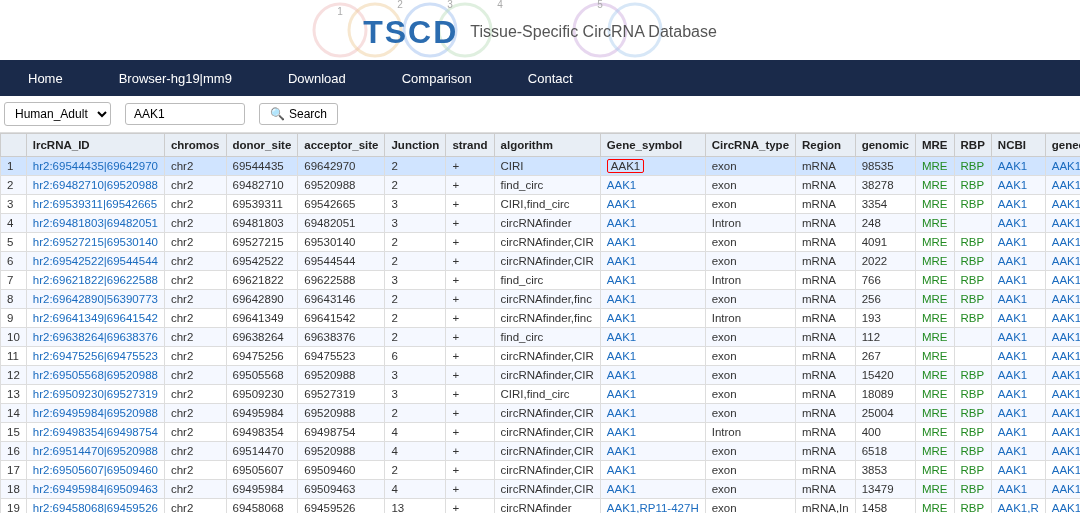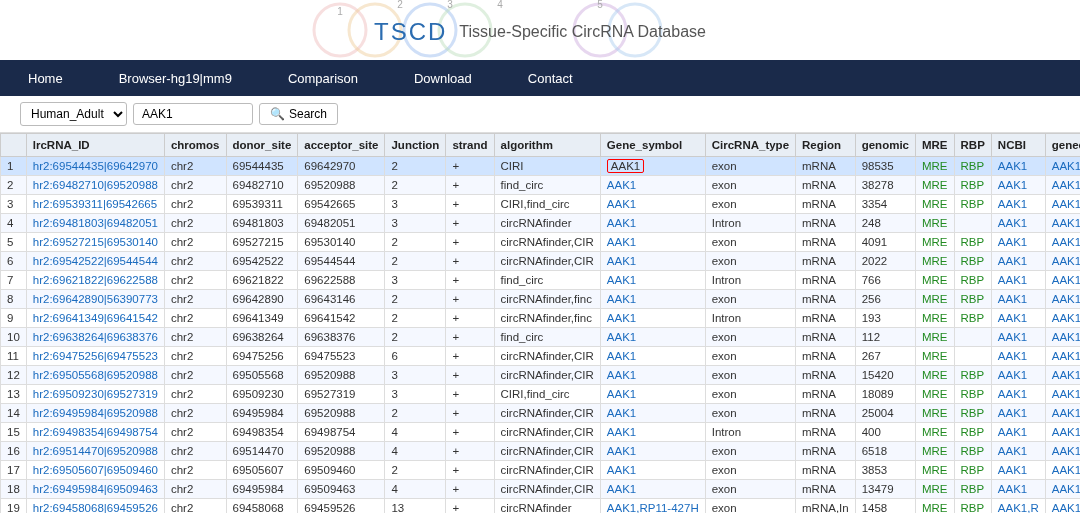--- a/index.html
+++ b/index.html
@@ -10,22 +10,22 @@
       background: #fff;
       text-align: center;
       padding: 10px 0 6px 0;
       position: relative;
       height: 60px;
       display: flex;
       align-items: center;
       justify-content: center;
     }
     .logo-text {
-      font-size: 24px;
-      font-weight: normal;
+      font-size: 32px;
+      font-weight: bold;
       color: #2b6cb0;
       letter-spacing: 2px;
       position: relative;
       z-index: 1;
     }
     .logo-subtitle {
       font-size: 16px;
       color: #555;
       margin-left: 12px;
       position: relative;
@@ -47,24 +47,24 @@
       align-items: center;
       cursor: pointer;
       font-size: 13px;
       font-weight: 500;
       white-space: nowrap;
     }
 
     
     .toolbar {
       background: #fff;
-      padding: 6px 20px;
+      padding: 6px 4px;
       display: flex;
       align-items: center;
-      gap: 6px;
+      gap: 14px;
       border-bottom: 1px solid #ddd;
     }
     .toolbar select {
       padding: 3px 6px;
       border: 1px solid #bbb;
       border-radius: 3px;
       font-size: 12px;
       background: #fff;
       cursor: pointer;
     }
@@ -176,22 +176,22 @@
       <text x="600" y="8" text-anchor="middle" font-size="10" fill="#aaa">5</text>
     </svg>
   </div>
   <span class="logo-text">TSCD</span>
   <span class="logo-subtitle">Tissue-Specific CircRNA Database</span>
 </div>
 
 <nav class="navbar">
   <div class="navbar-item">Home</div>
   <div class="navbar-item">Browser-hg19|mm9</div>
+  <div class="navbar-item">Download</div>
   <div class="navbar-item">Comparison</div>
-  <div class="navbar-item">Download</div>
   <div class="navbar-item">Contact</div>
 </nav>
 
 <div class="toolbar">
   <select>
     <option>Human_Adult</option>
     <option>Human_Fetal</option>
     <option>Mouse_Adult</option>
     <option>Mouse_Fetal</option>
   </select>

